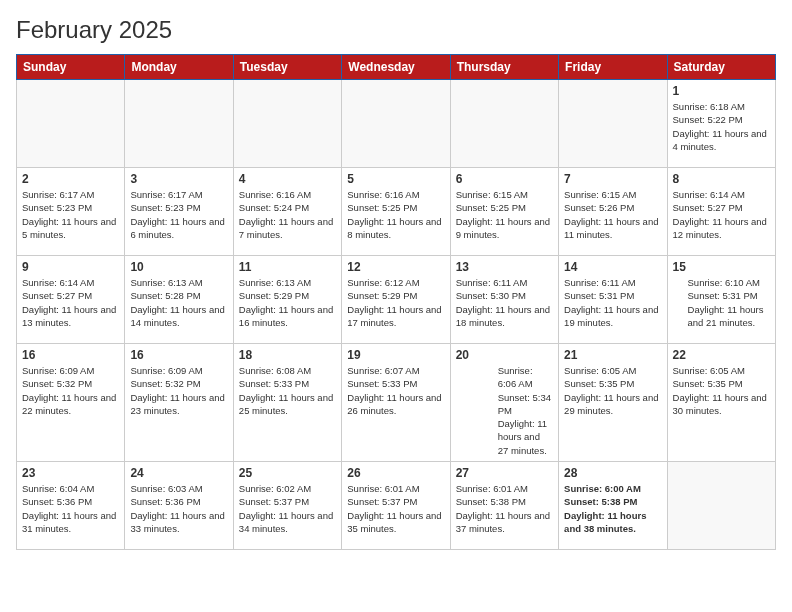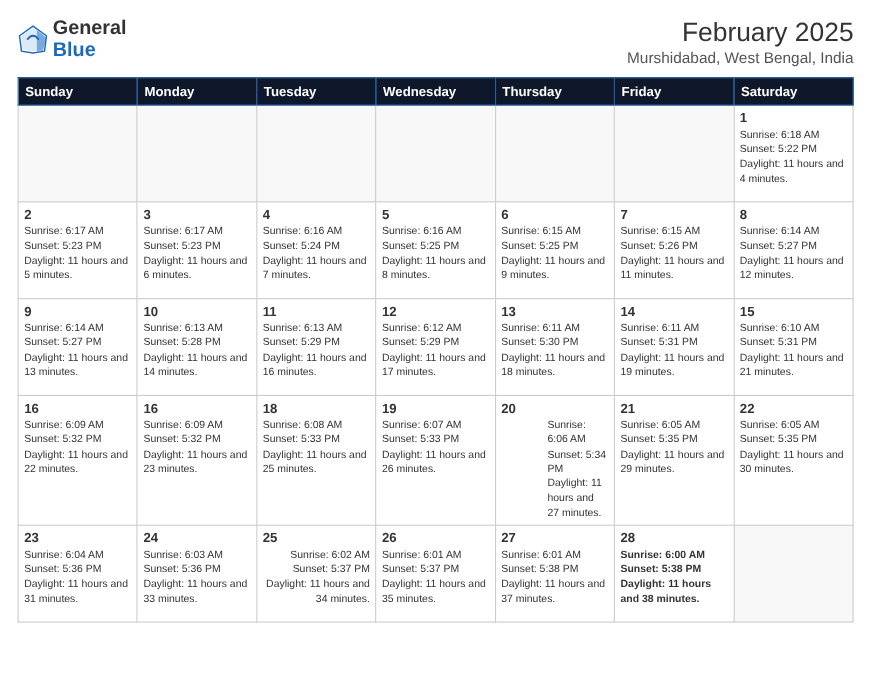--- a/index.html
+++ b/index.html
@@ -41,21 +41,21 @@
     .subtitle {
       font-size: 14px;
       color: #555;
     }
     .calendar {
       width: 100%;
       border-collapse: collapse;
       border: 1px solid #bbb;
     }
     .calendar th {
-      background: #0f172a;
+      background: #b91c1c;
       color: #fff;
       text-align: left;
       padding: 5px 6px;
       font-size: 12px;
       border: 1px solid #2060aa;
     }
     .calendar td {
       vertical-align: top;
       border: 1px solid #ccc;
       padding: 4px 5px;
@@ -80,35 +80,22 @@
       color: #333;
     }
     tr.week td {
       height: 88px;
     }
   </style>
 </head>
 <body>
 
 <div class="header">
-  <div class="logo">
-    <svg class="logo-icon" viewBox="0 0 32 32">
-      <polygon points="16,4 28,12 28,26 16,28 4,26 4,12" fill="#1a6bbf" opacity="0.15"></polygon>
-      <polygon points="20,6 30,14 26,28 20,28" fill="#1a6bbf" opacity="0.5"></polygon>
-      <polygon points="16,2 30,12 28,28 16,30 4,28 2,12" fill="none" stroke="#1a6bbf" stroke-width="1.5"></polygon>
-      <path d="M10,16 Q16,8 22,16" fill="none" stroke="#1a6bbf" stroke-width="2"></path>
-    </svg>
-    <div class="logo-text">
-      <span class="logo-general">General</span><br>
-      <span class="logo-blue">Blue</span>
-    </div>
-  </div>
   <div class="title-block">
     <div class="month-title">February 2025</div>
-    <div class="subtitle">Murshidabad, West Bengal, India</div>
   </div>
 </div>
 
 <table class="calendar">
   <thead>
     <tr>
     <th>Sunday</th>
         <th>Monday</th>
         <th>Tuesday</th>
         <th>Wednesday</th>
@@ -208,21 +195,21 @@
 Daylight: 11 hours and 18 minutes.</div>
         </td>
         <td>
           <span class="day-num">14</span>
           <div class="day-info" style="white-space: pre-line;">Sunrise: 6:11 AM
 Sunset: 5:31 PM
 Daylight: 11 hours and 19 minutes.</div>
         </td>
         <td>
           <span class="day-num">15</span>
-          <div class="day-info" style="white-space: pre-line;">Sunrise: 6:10 AM
+          <div class="day-info" style="white-space: pre-line; margin-left: 15px;">Sunrise: 6:10 AM
 Sunset: 5:31 PM
 Daylight: 11 hours and 21 minutes.</div>
         </td>
       </tr>
       <tr class="week">
         <td>
           <span class="day-num">16</span>
           <div class="day-info" style="white-space: pre-line;">Sunrise: 6:09 AM
 Sunset: 5:32 PM
 Daylight: 11 hours and 22 minutes.</div>
@@ -272,21 +259,21 @@
 Daylight: 11 hours and 31 minutes.</div>
         </td>
         <td>
           <span class="day-num">24</span>
           <div class="day-info" style="white-space: pre-line;">Sunrise: 6:03 AM
 Sunset: 5:36 PM
 Daylight: 11 hours and 33 minutes.</div>
         </td>
         <td>
           <span class="day-num">25</span>
-          <div class="day-info" style="white-space: pre-line; text-align: right;">Sunrise: 6:02 AM
+          <div class="day-info" style="white-space: pre-line;">Sunrise: 6:02 AM
 Sunset: 5:37 PM
 Daylight: 11 hours and 34 minutes.</div>
         </td>
         <td>
           <span class="day-num">26</span>
           <div class="day-info" style="white-space: pre-line;">Sunrise: 6:01 AM
 Sunset: 5:37 PM
 Daylight: 11 hours and 35 minutes.</div>
         </td>
         <td>

